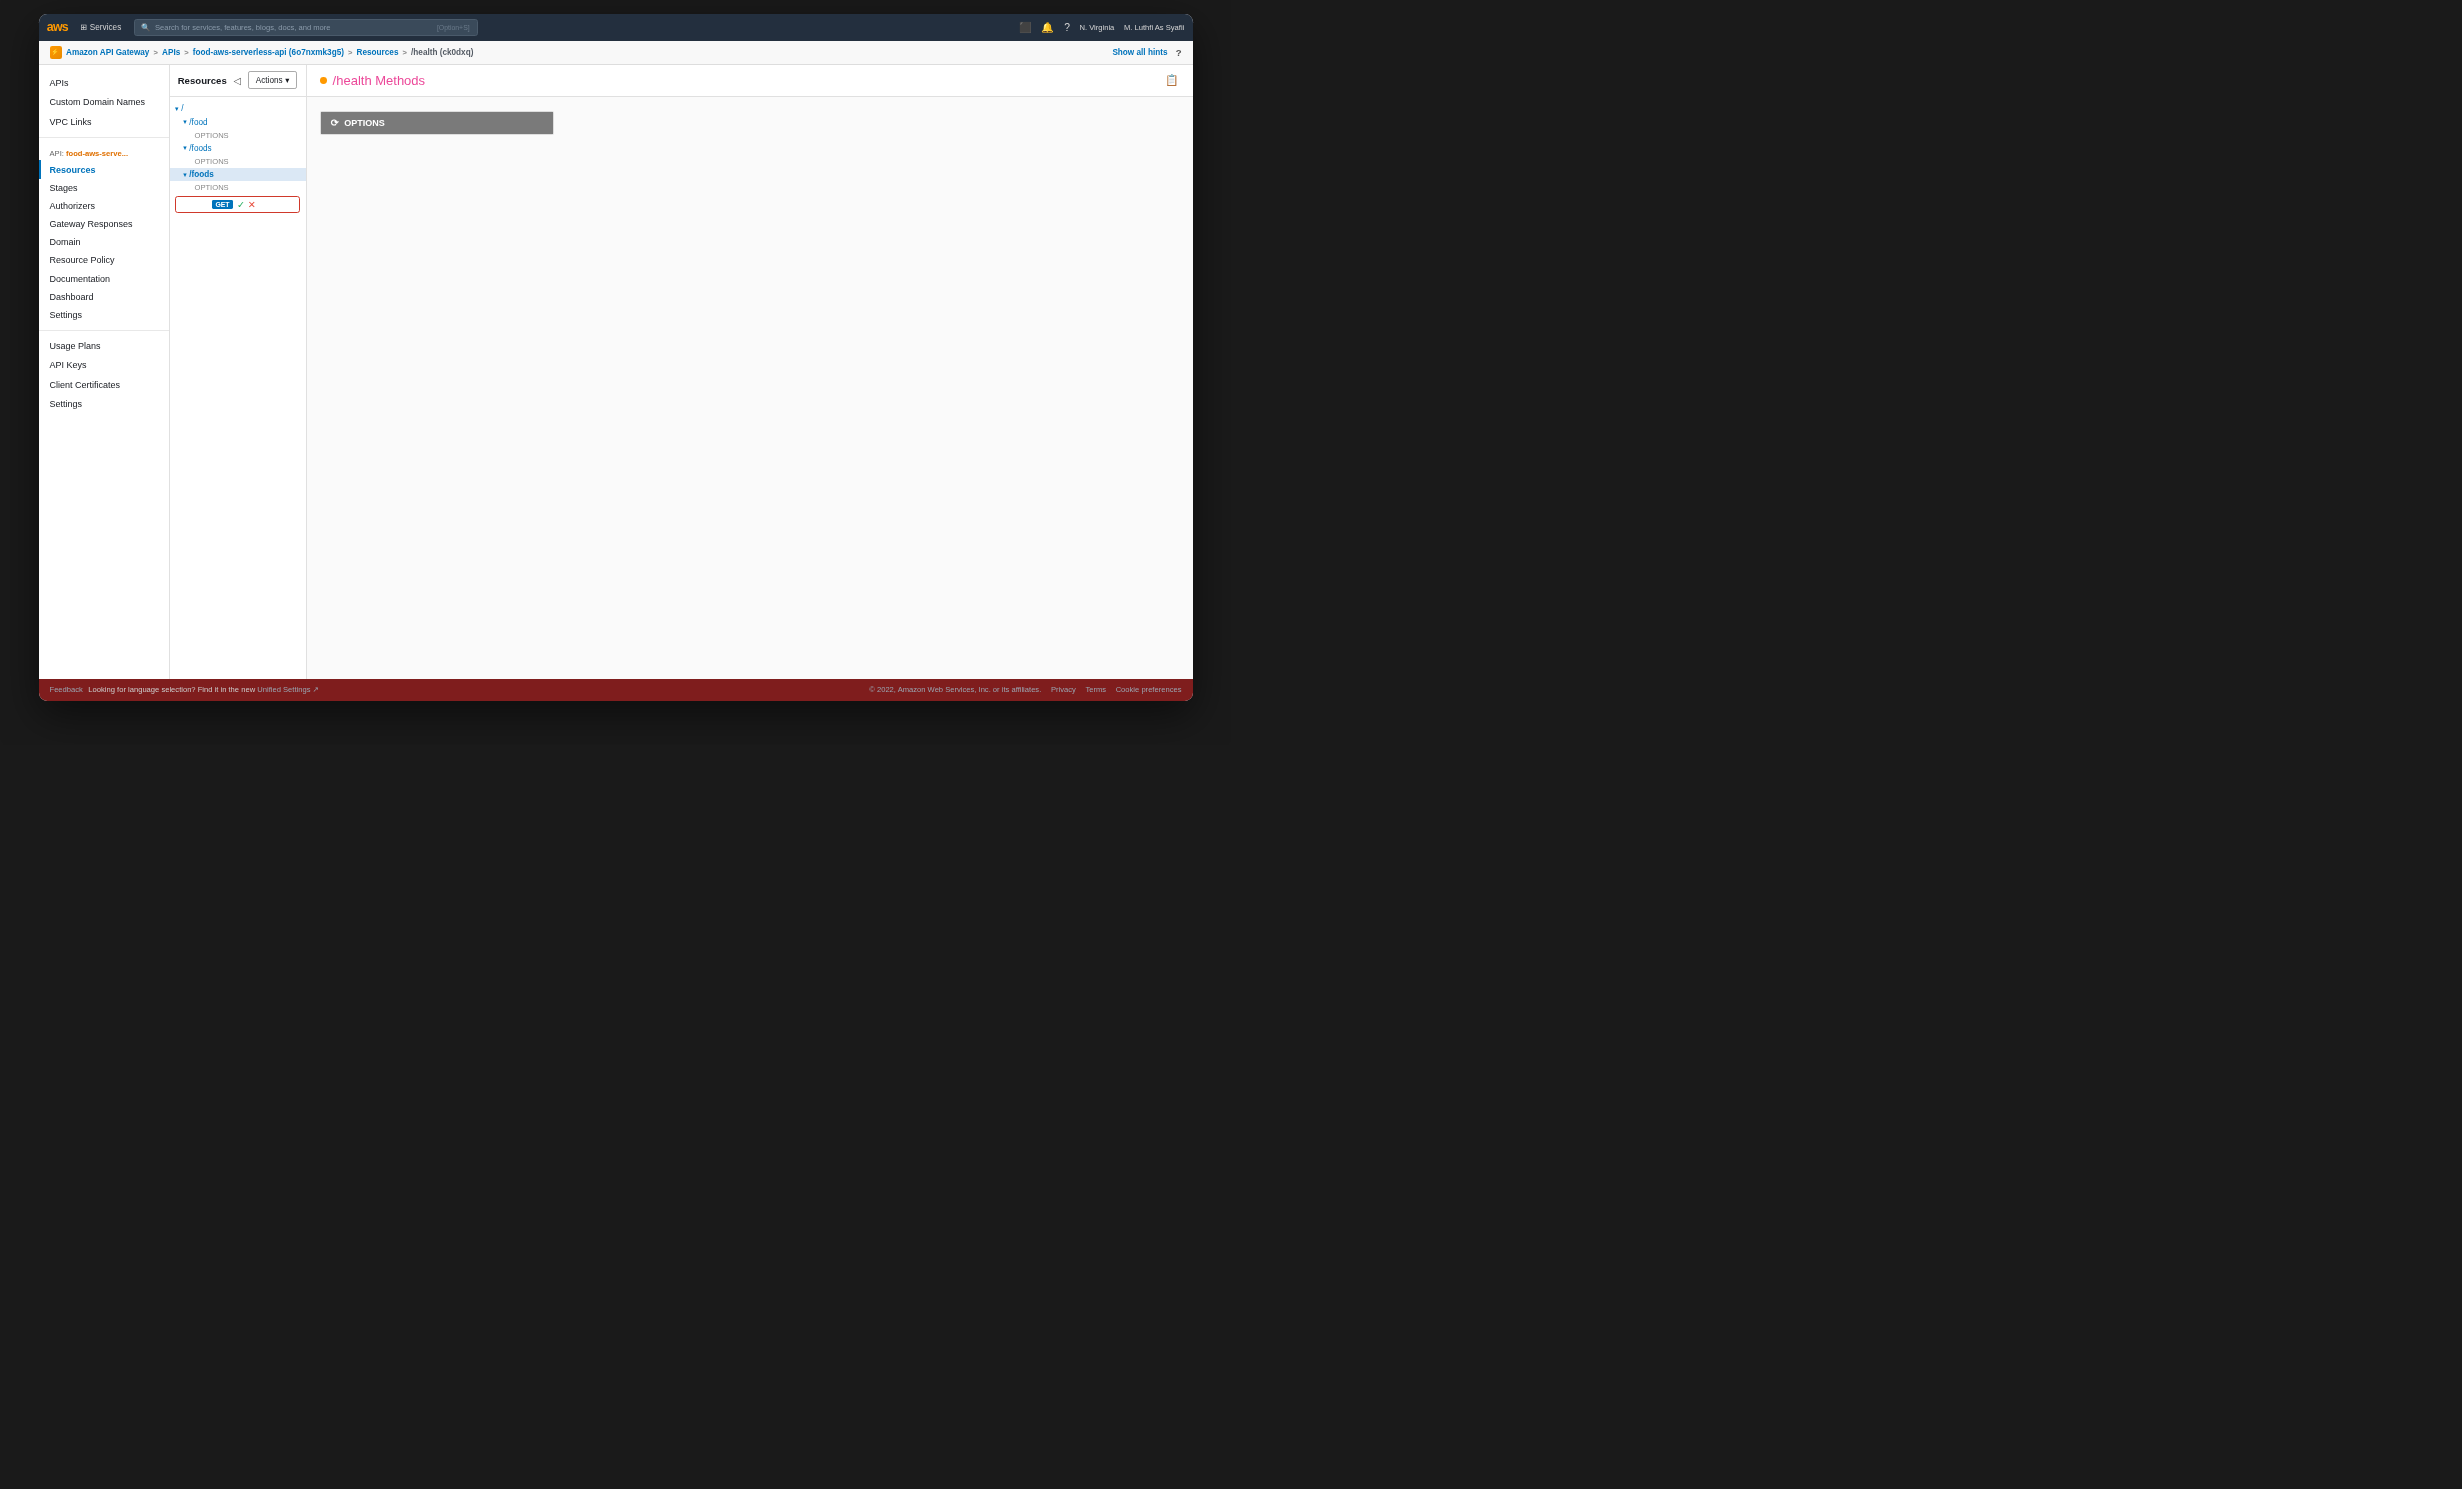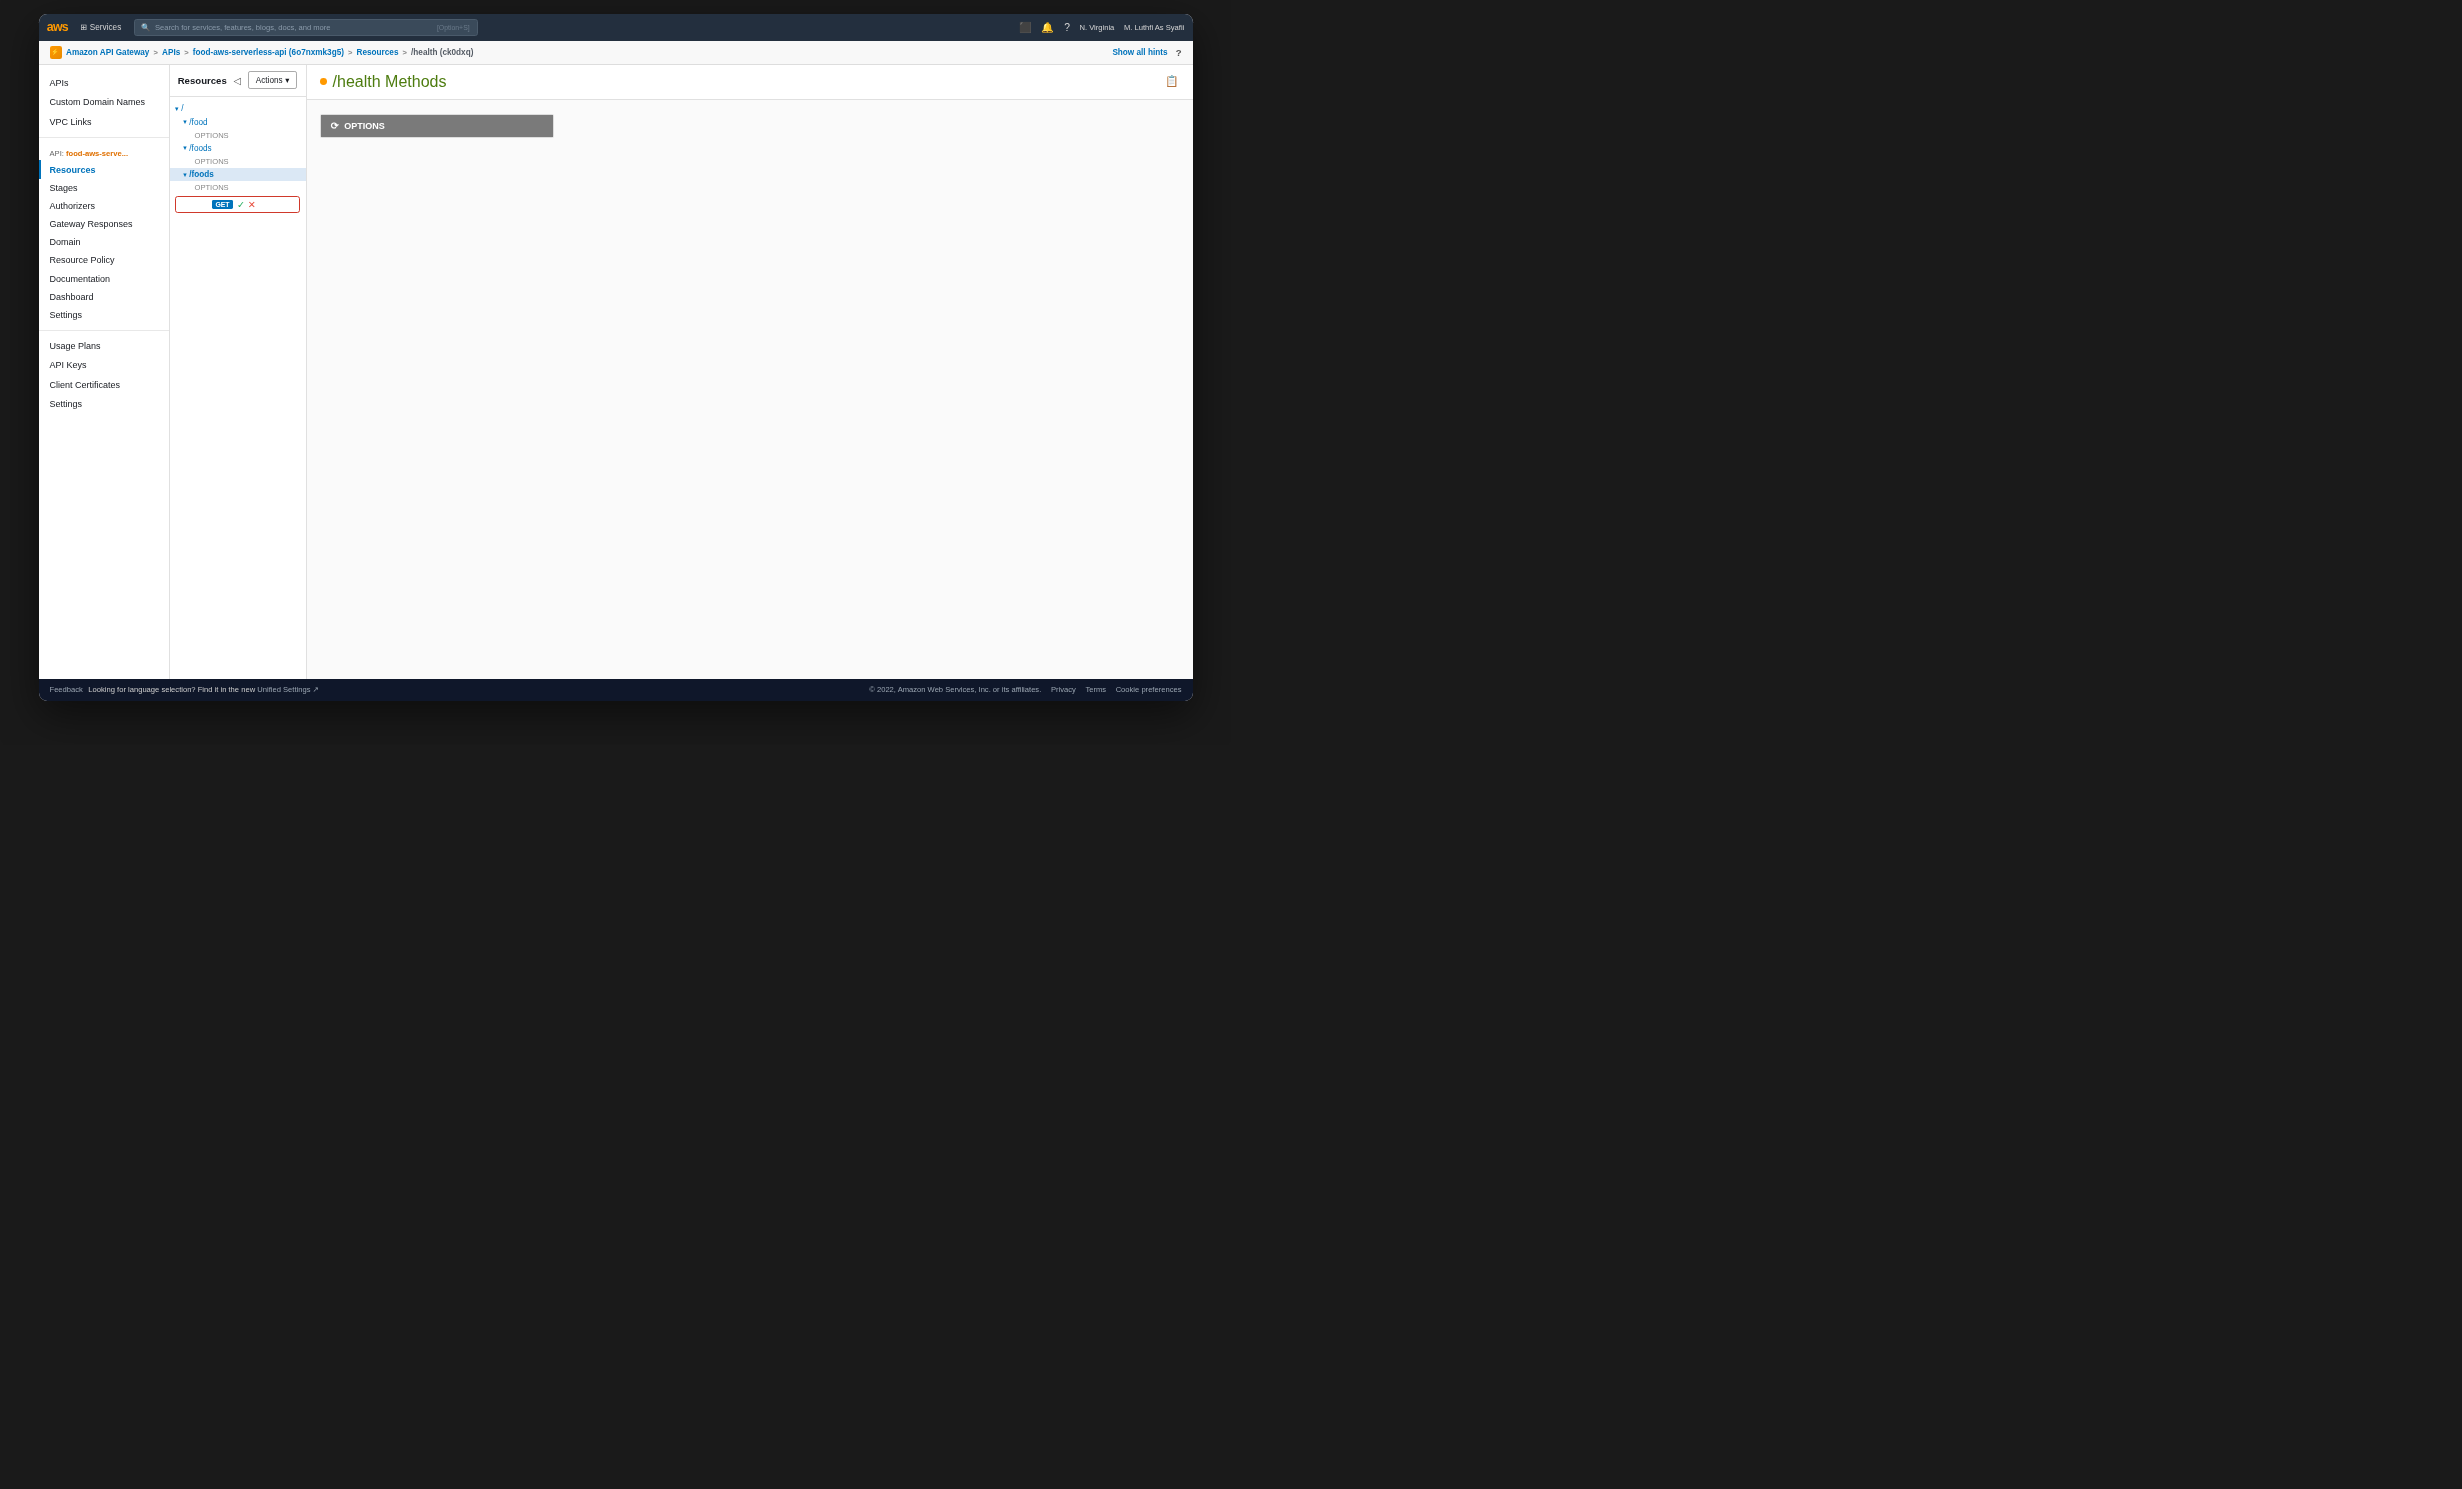--- a/index.html
+++ b/index.html
@@ -271,21 +271,21 @@
     }
     .main-header {
       padding: 8.2px 13.7px;
       display: flex;
       align-items: center;
       gap: 5.5px;
       border-bottom: 0.7px solid #e0e0e0;
       background: #fff;
     }
     .health-dot { width: 6.9px; height: 6.9px; background: #ff9900; border-radius: 50%; }
-    .main-title { font-size: 16px; font-weight: 500; color: #4d7c0f; }
+    .main-title { font-size: 13px; font-weight: 500; color: #ec4899; }
     .main-toolbar-icon { margin-left: auto; color: #555; font-size: 11px; cursor: pointer; }
 
     .main-body { padding: 13.7px; }
 
     
     .options-card {
       background: #fff;
       border: 0.7px solid #ddd;
       border-radius: 1.4px;
       width: 234px;
@@ -309,21 +309,21 @@
       gap: 8.2px;
       margin-bottom: 5.5px;
       font-size: 8.2px;
     }
     .options-label { color: #555; width: 62px; text-align: right; }
     .options-value { color: #16191f; }
     .options-value.none { color: #0073bb; }
 
     
     .footer {
-      background: #0f172a;
+      background: #7f1d1d;
       height: 22px;
       display: flex;
       align-items: center;
       padding: 0 11px;
       color: #9aa5b1;
       font-size: 7.6px;
       flex-shrink: 0;
       text-align: right;
     }
     .footer-right { margin-left: auto; display: flex; gap: 9.6px; }

